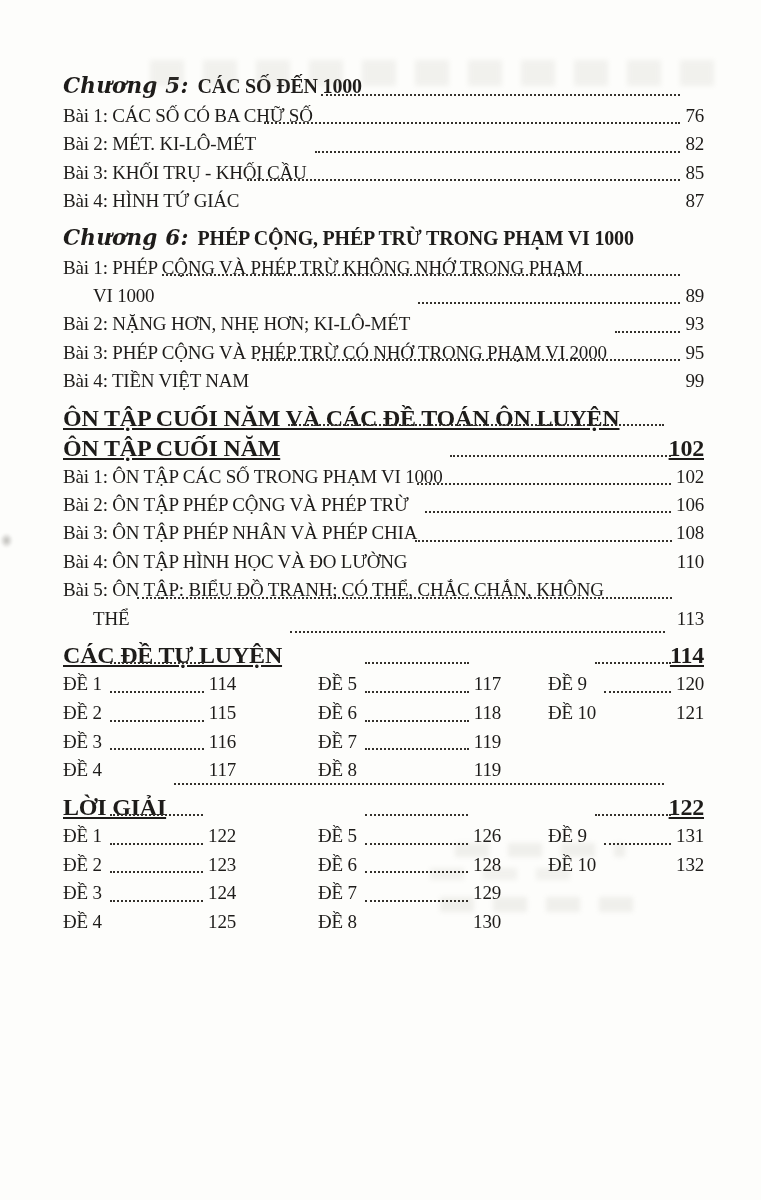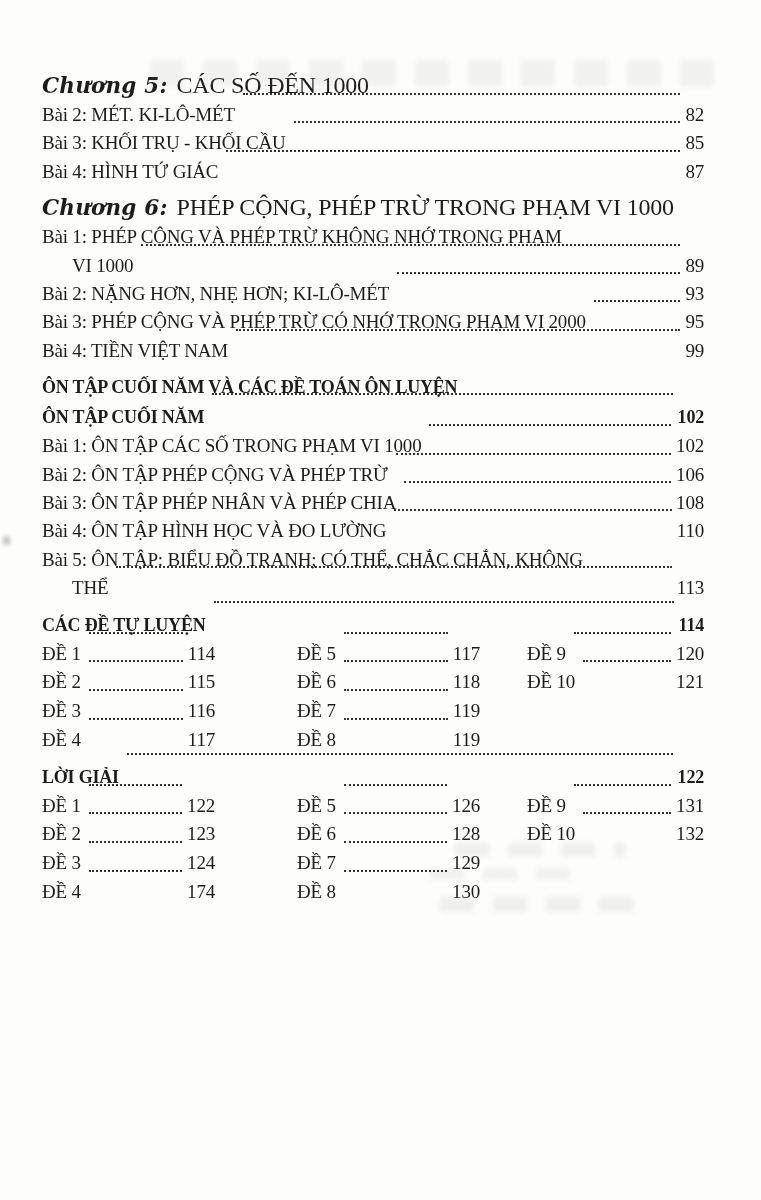--- a/index.html
+++ b/index.html
@@ -8,21 +8,21 @@
     background: #f2f2ee;
     font-family: "Liberation Serif", "DejaVu Serif", serif;
     color: #1e1c1a;
     overflow: hidden;
   }
   .sheet {
     position: relative;
     width: 761px; height: 1200px;
     background: #fdfdfb;
     box-sizing: border-box;
-    padding: 64px 57px 0 42px;
+    padding: 64px 57px 0 63px;
   }
   
   .row {
     display: flex;
     align-items: flex-start;
     line-height: 28.4px;
     font-size: 19px;
     letter-spacing: -0.2px;
     white-space: nowrap;
   }
@@ -41,23 +41,23 @@
     display: flex; align-items: baseline;
     line-height: 31px; margin-top: 6px;
     white-space: nowrap;
   }
   .chapter-script {
     font-family: "DejaVu Serif", serif;
     font-style: italic; font-weight: bold;
     font-size: 21.5px; letter-spacing: 0.2px;
     margin-right: 9px;
   }
-  .chapter-title { font-weight: normal; font-size: 24px; letter-spacing: -0.2px; }
-
-  .section-heading { font-weight: bold; font-size: 18px; }
+  .chapter-title { font-weight: bold; font-size: 20px; letter-spacing: -0.2px; }
+
+  .section-heading { font-weight: bold; font-size: 24px; text-decoration: underline; }
   .section-heading.row { line-height: 30px; margin-top: 7px; }
   .section-heading .dots::after { bottom: 7px; }
 
   .cont .label { padding-left: 30px; }
 
   
   .de-grid { display: flex; }
   .de-col-1 { width: 173px; margin-right: 82px; }
   .de-col-2 { width: 183px; margin-right: 47px; }
   .de-col-3 { flex: 1; }
@@ -87,20 +87,25 @@
   <div class="ghost" style="left:455px; top:843px; width:170px; height:14px; opacity:0.12;"></div>
   <div class="ghost" style="left:430px; top:868px; width:140px; height:12px;"></div>
   <div class="ghost" style="left:440px; top:897px; width:200px; height:15px; opacity:0.12;"></div>
   <div class="smudge" style="left:0; top:533px; width:13px; height:15px;"></div>
 
   <div class="chapter-heading">
     <span class="chapter-script">Chương 5:</span>
     <span class="chapter-title">CÁC SỐ ĐẾN 1000</span>
   </div>
   <div class="row">
+    <span class="label">Bài 1: CÁC SỐ CÓ BA CHỮ SỐ</span>
+    <span class="dots"></span>
+    <span class="pagenum">76</span>
+  </div>
+  <div class="row">
     <span class="label">Bài 2: MÉT. KI-LÔ-MÉT</span>
     <span class="dots"></span>
     <span class="pagenum">82</span>
   </div>
   <div class="row">
     <span class="label">Bài 3: KHỐI TRỤ - KHỐI CẦU</span>
     <span class="dots"></span>
     <span class="pagenum">85</span>
   </div>
   <div class="row">
@@ -254,21 +259,21 @@
         <span class="pagenum">123</span>
       </div>
       <div class="row">
         <span class="label">ĐỀ 3</span>
         <span class="dots"></span>
         <span class="pagenum">124</span>
       </div>
       <div class="row">
         <span class="label">ĐỀ 4</span>
         <span class="dots"></span>
-        <span class="pagenum">174</span>
+        <span class="pagenum">125</span>
       </div>
     </div>
     <div class="de-col-2">
       <div class="row">
         <span class="label">ĐỀ 5</span>
         <span class="dots"></span>
         <span class="pagenum">126</span>
       </div>
       <div class="row">
         <span class="label">ĐỀ 6</span>

